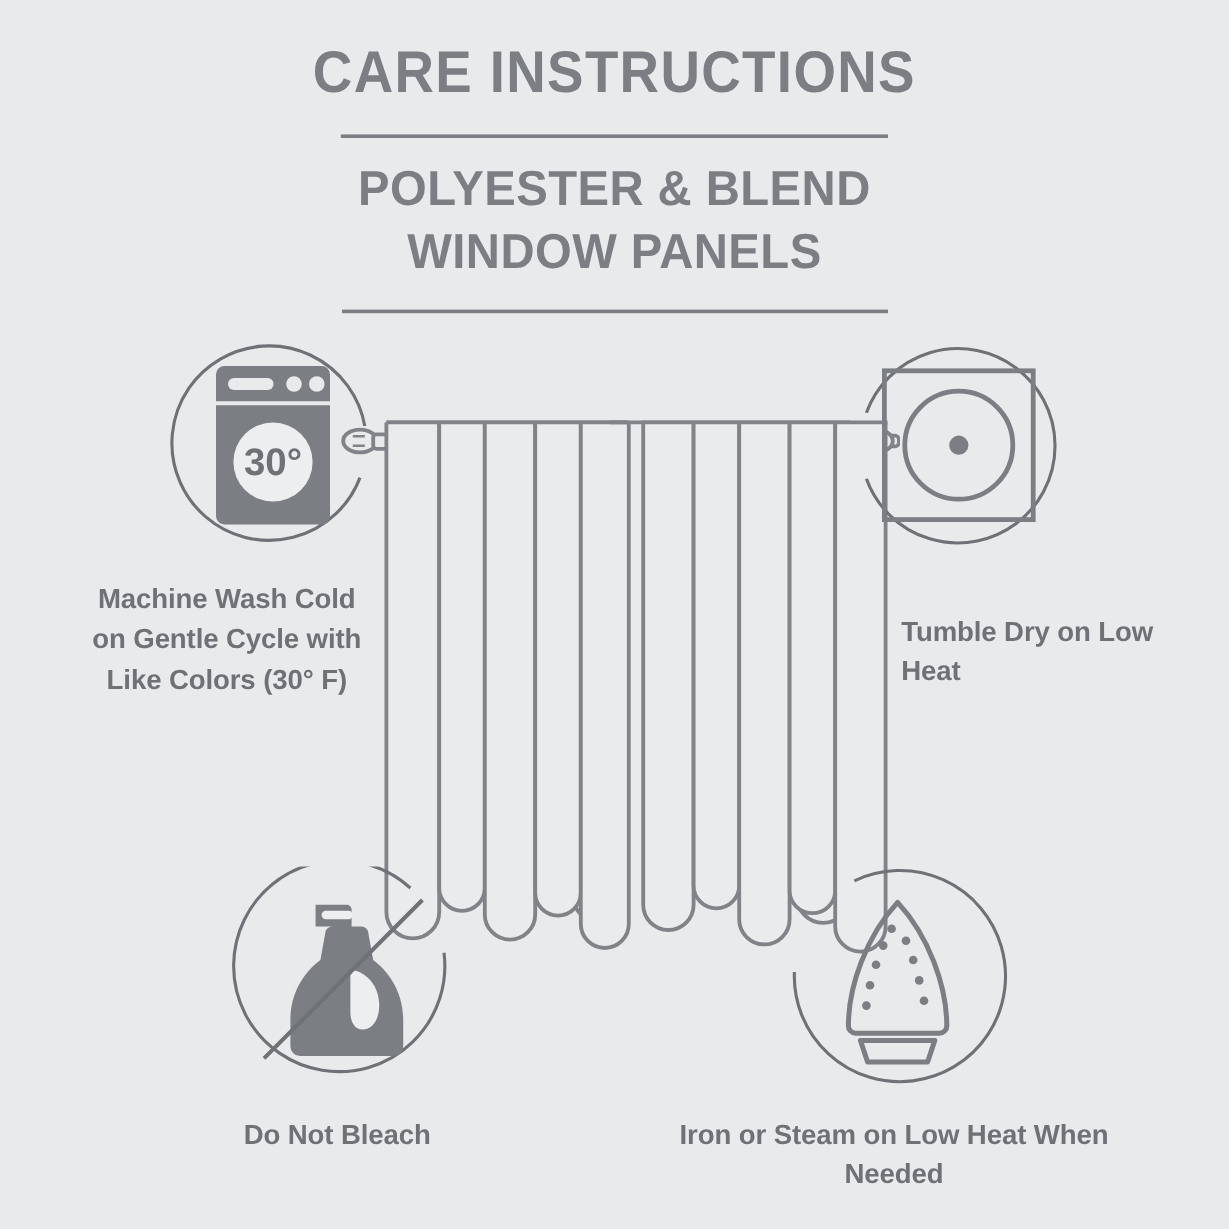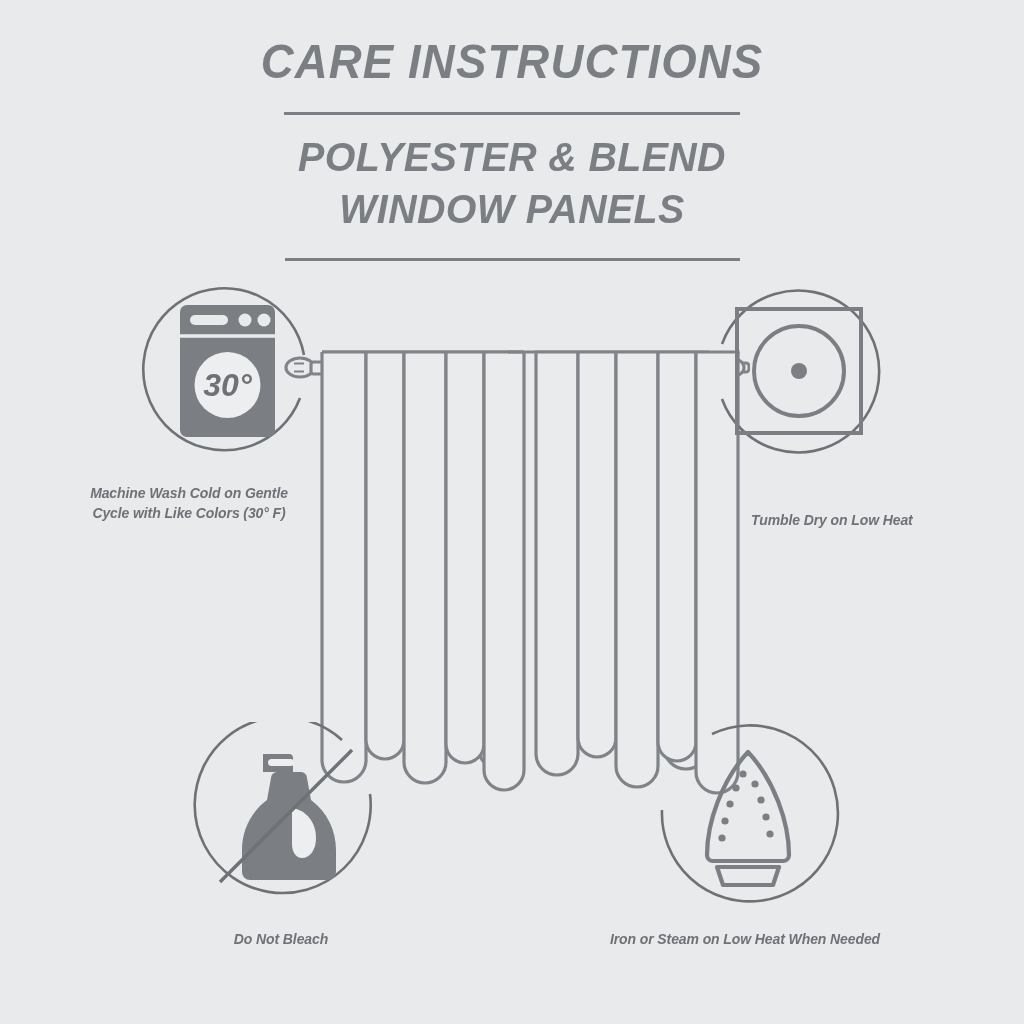--- a/index.html
+++ b/index.html
@@ -13,21 +13,20 @@
     font-family: "Liberation Sans", sans-serif;
     overflow: hidden;
     position: relative;
   }
   #stage {
     position: absolute;
     left: 0;
     top: 0;
     width: 1024px;
     height: 1024px;
-    font-style: italic;
   }
   .abs { position: absolute; }
 
   
   #header-block {
     position: absolute;
     left: 0;
     top: 0;
     width: 1024px;
     text-align: center;
@@ -59,21 +58,21 @@
     line-height: 1.28;
     letter-spacing: 0.4px;
     transform: scaleX(0.96);
   }
 
   
   .caption {
     position: absolute;
     color: #6e7276;
     font-weight: bold;
-    font-size: 14px;
+    font-size: 23px;
     line-height: 1.45;
     letter-spacing: -0.1px;
   }
   #caption-wash  { left: 74px;  top: 483px; width: 230px; text-align: center; }
   #caption-dry   { left: 751px; top: 510px; width: 250px; text-align: left; }
   #caption-bleach{ left: 167px; top: 929px; width: 228px; text-align: center; }
   #caption-iron  { left: 555px; top: 929px; width: 380px; text-align: center; }
 
   svg { display: block; }
 </style>

